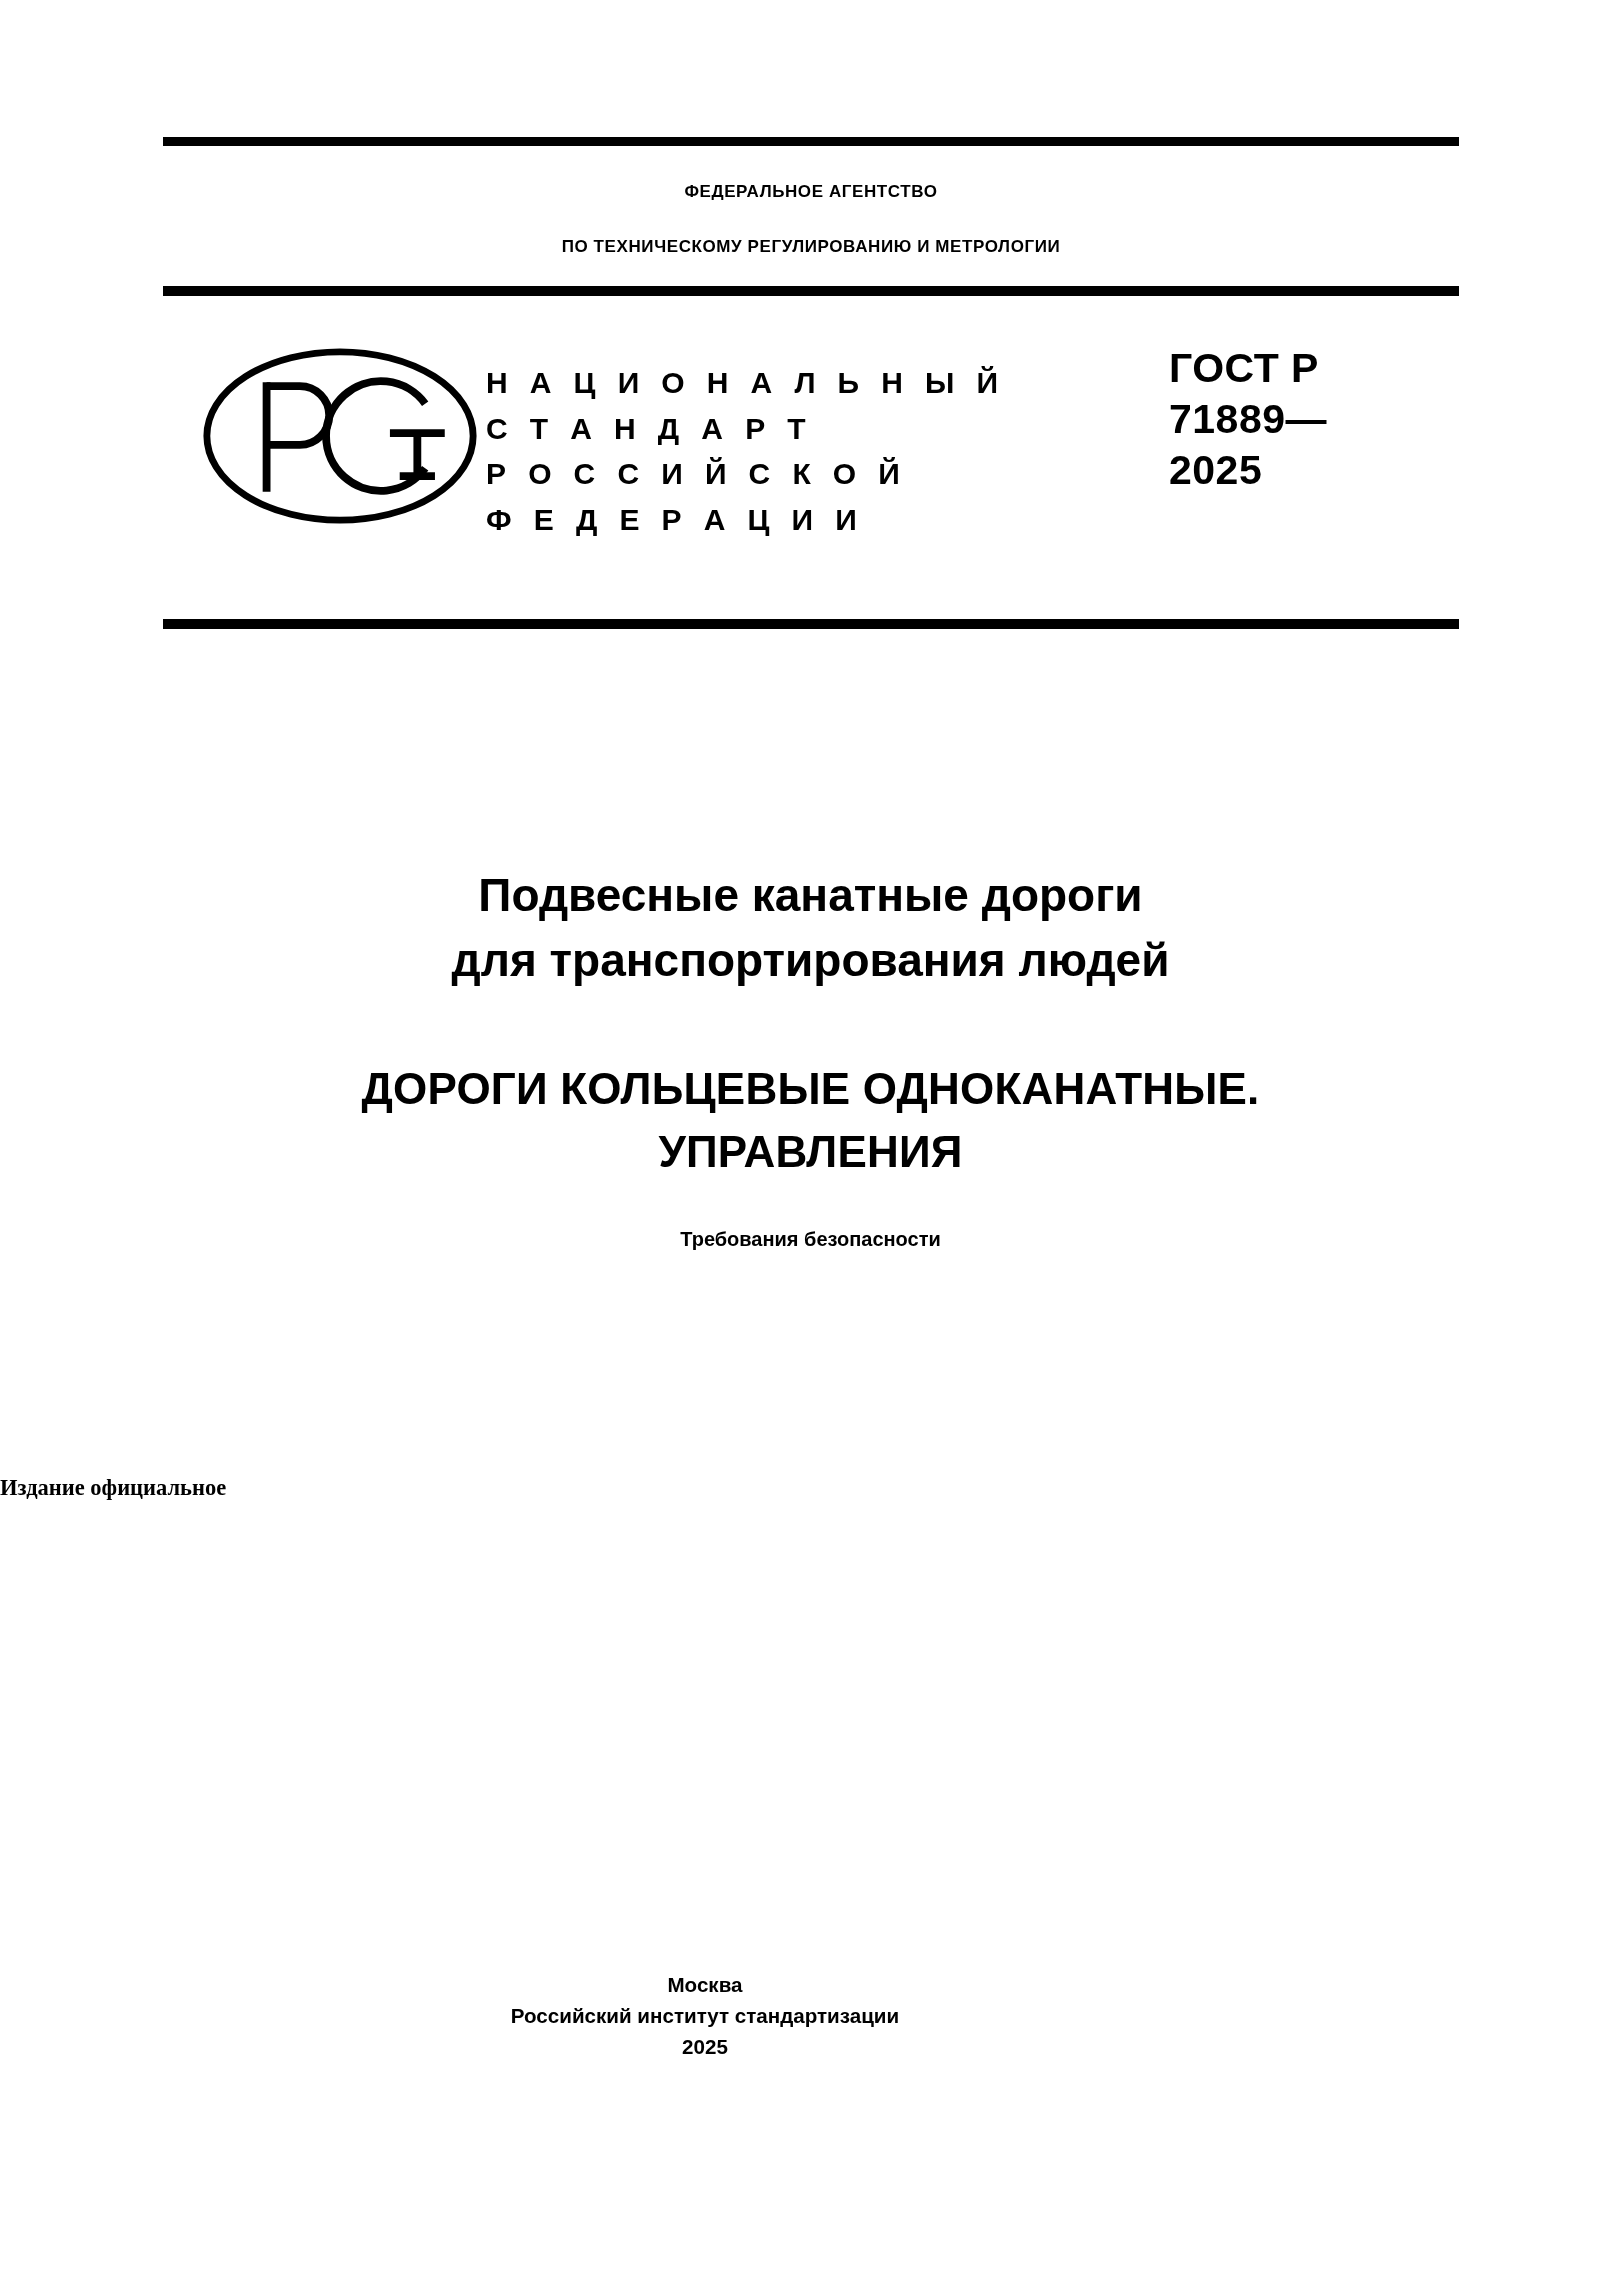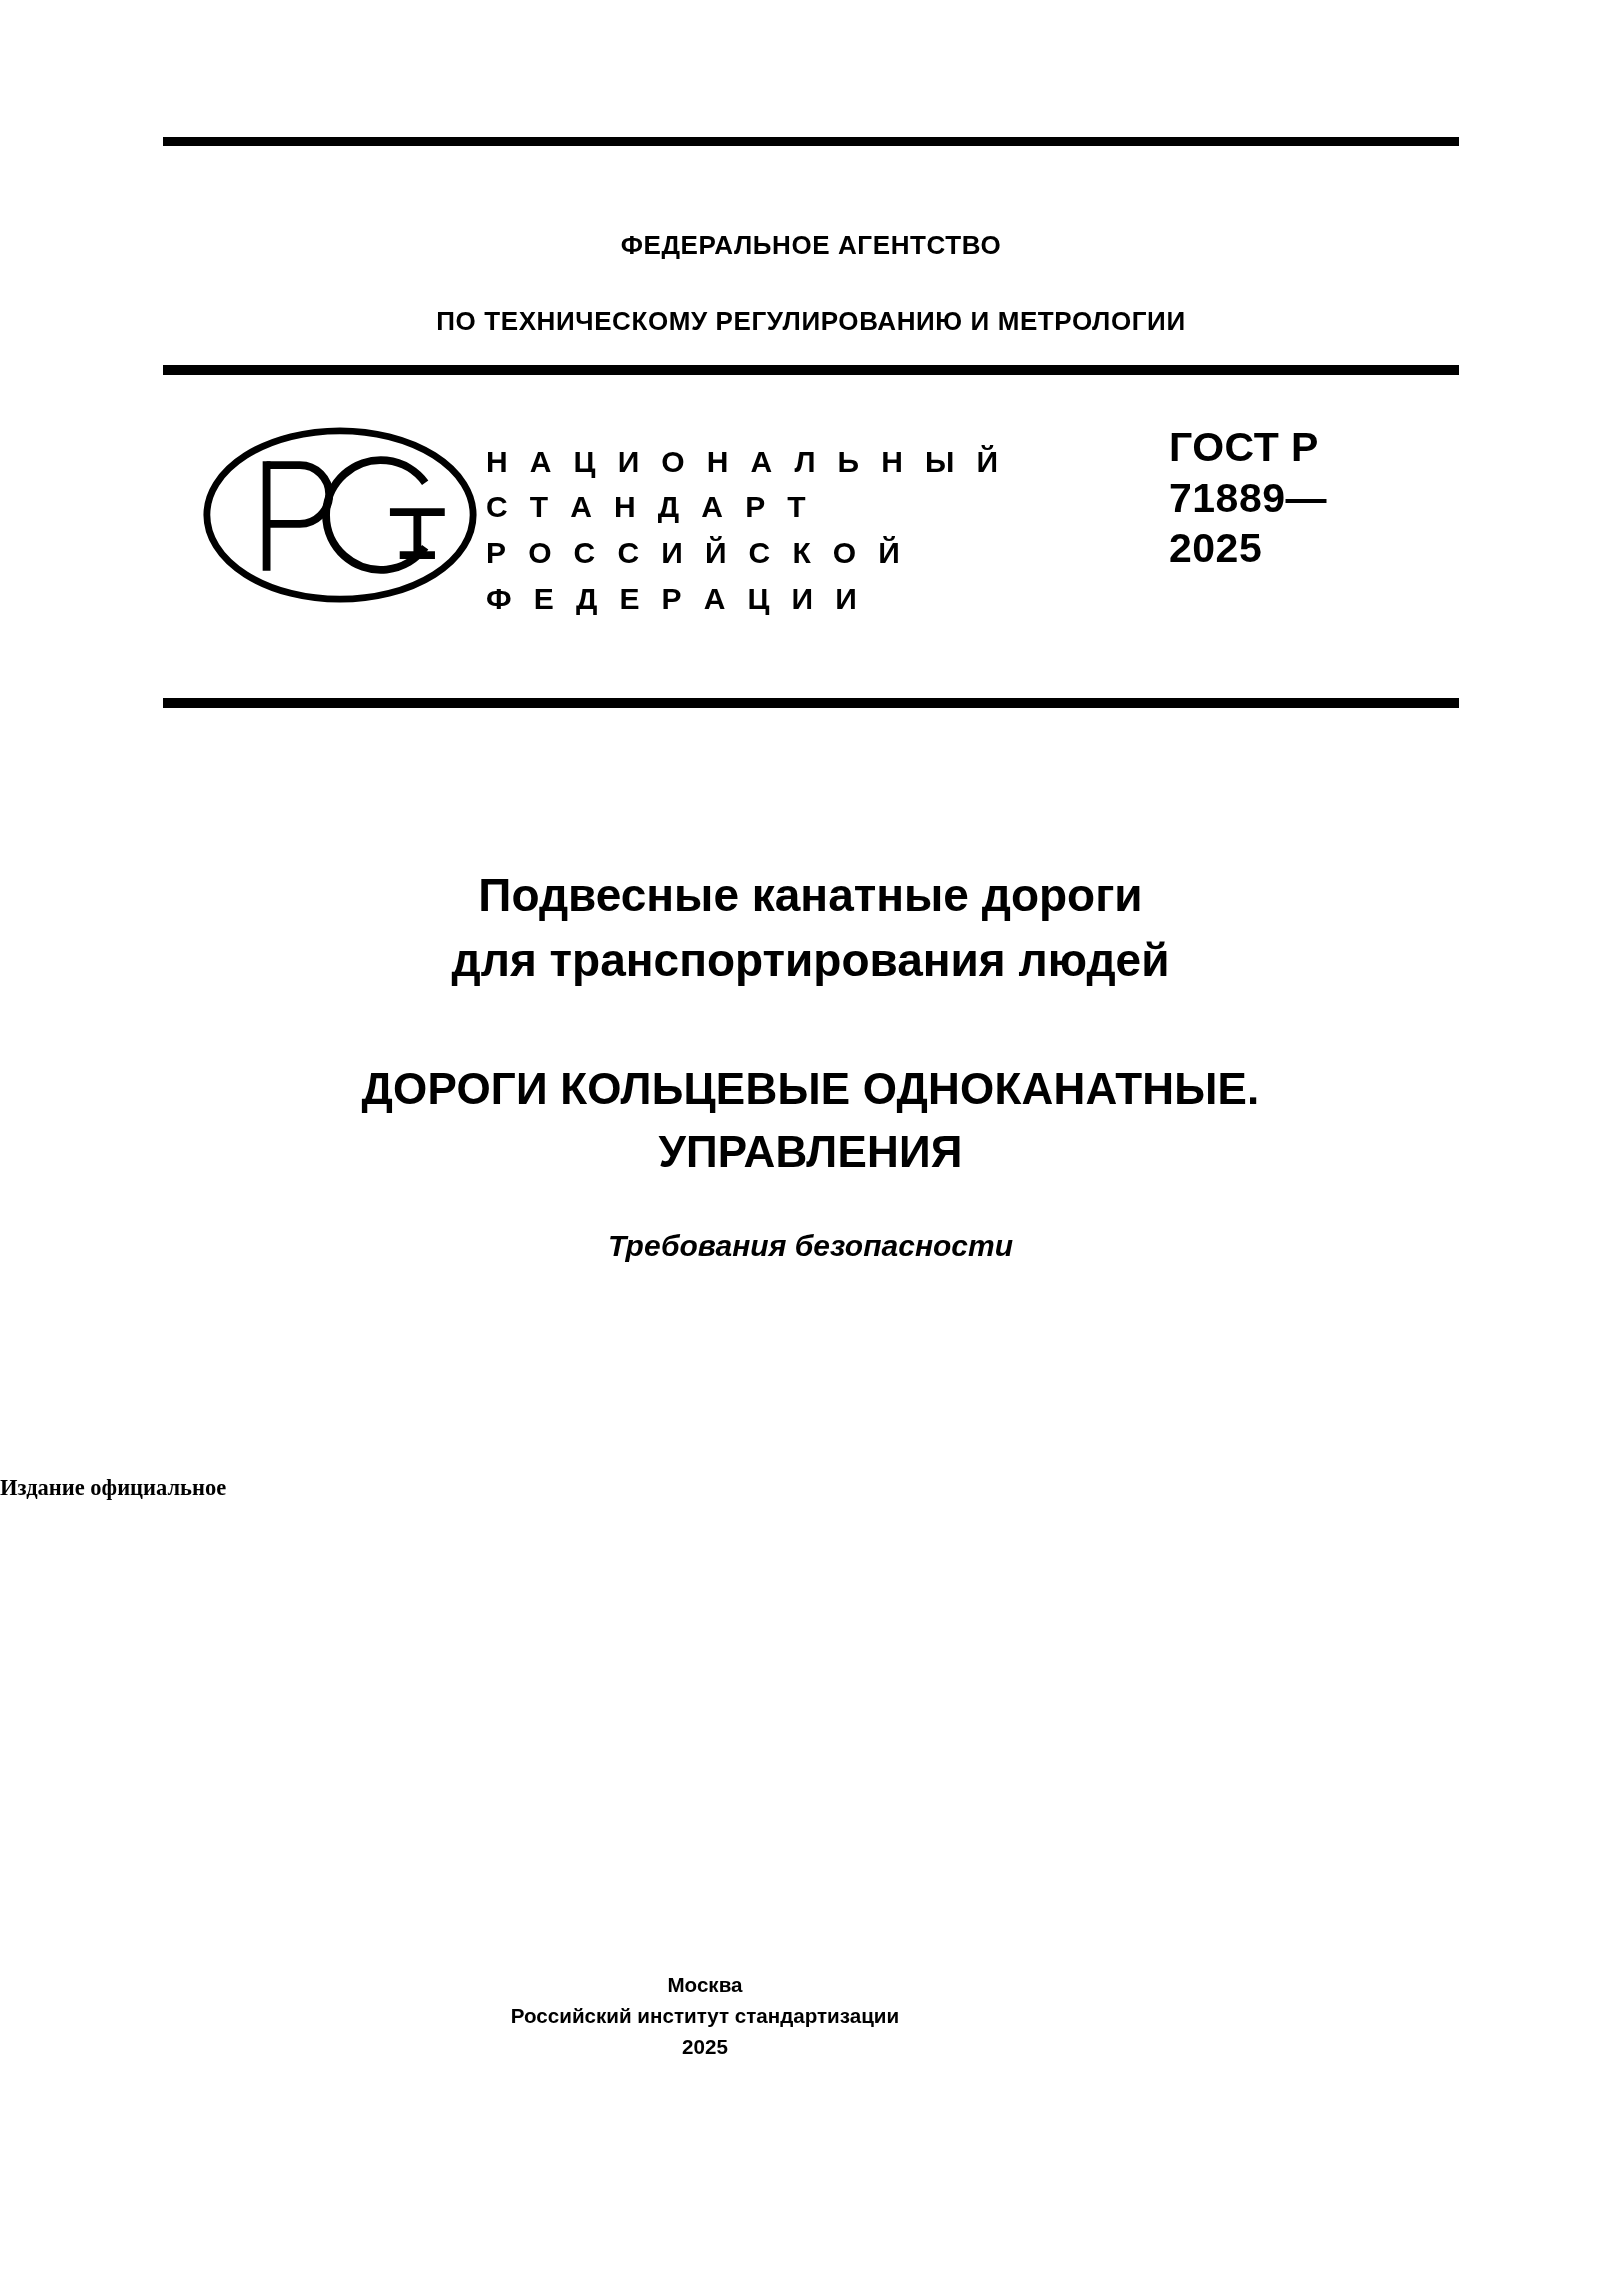--- a/index.html
+++ b/index.html
@@ -36,25 +36,24 @@
     width: 100%;
   }
   .rule-thick.second { height: 9.8px; }
   .rule-thick.third  { height: 9.8px; }
 
   .agency-lines {
     text-align: center;
     padding: 37px 0 29px 0;
   }
   .agency-line {
-    font-size: 26px;
+    font-size: 17px;
     font-weight: bold;
     letter-spacing: 0.6px;
     line-height: 1.1;
-    margin-top: 48px;
   }
   .agency-line.l1 { margin-bottom: 37px; }
 
   
   .std-band {
     position: relative;
     height: 323px;
   }
   .emblem {
     position: absolute;
@@ -104,24 +103,23 @@
     margin-bottom: 63px;
   }
   .title-main {
     font-size: 44px;
     font-weight: bold;
     line-height: 1.45;
     letter-spacing: 0.2px;
     margin-bottom: 41px;
   }
   .title-req {
-    font-size: 30px;
+    font-size: 20px;
     font-weight: bold;
     line-height: 1.4;
-    font-style: italic;
   }
 
   .official {
     position: absolute;
     left: 0;
     top: 1475px;
     width: 1621px;
     text-align: left;
     font-size: 22.5px;
     font-weight: bold;

